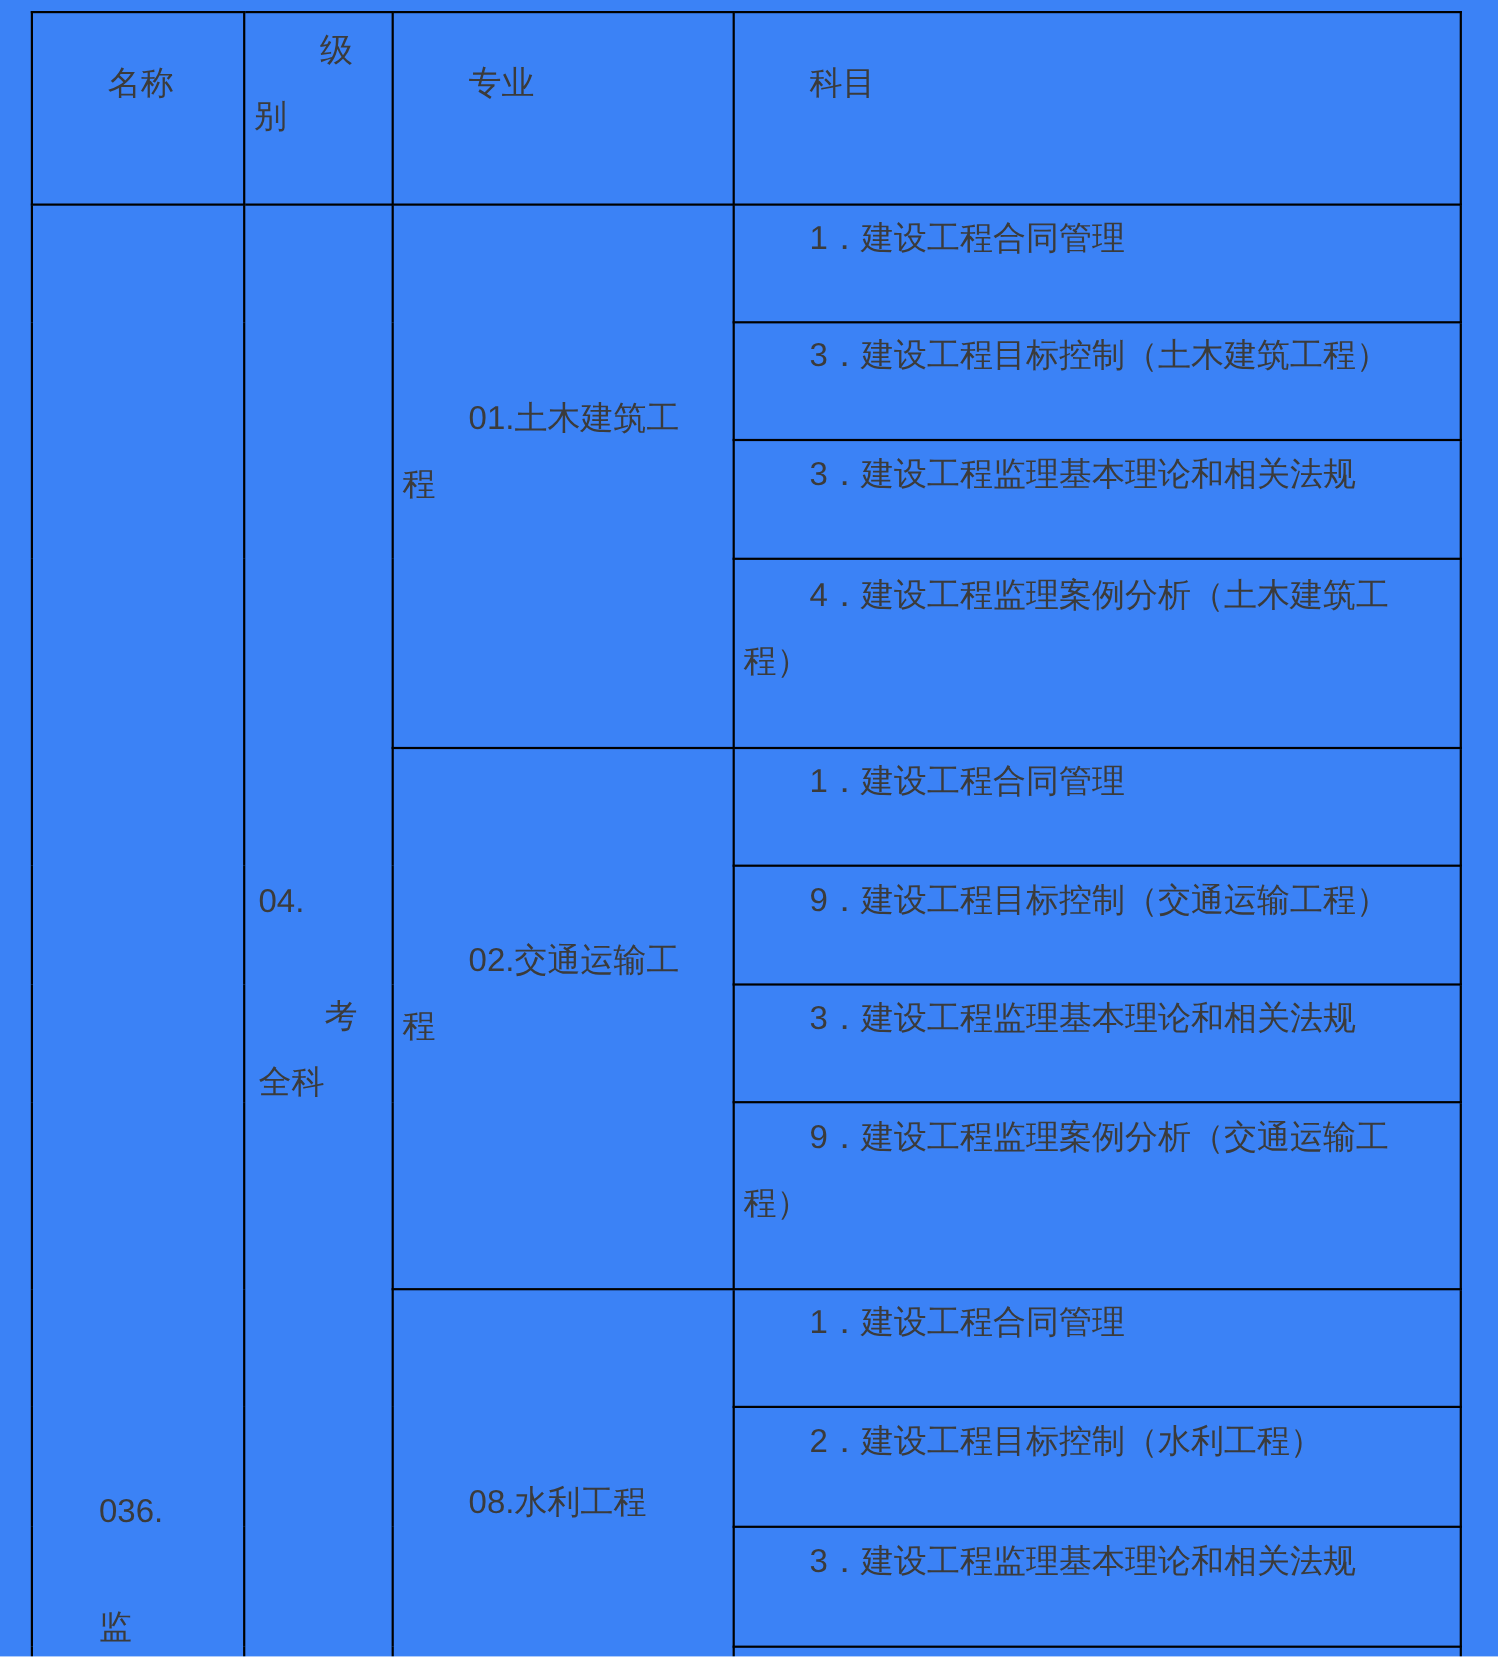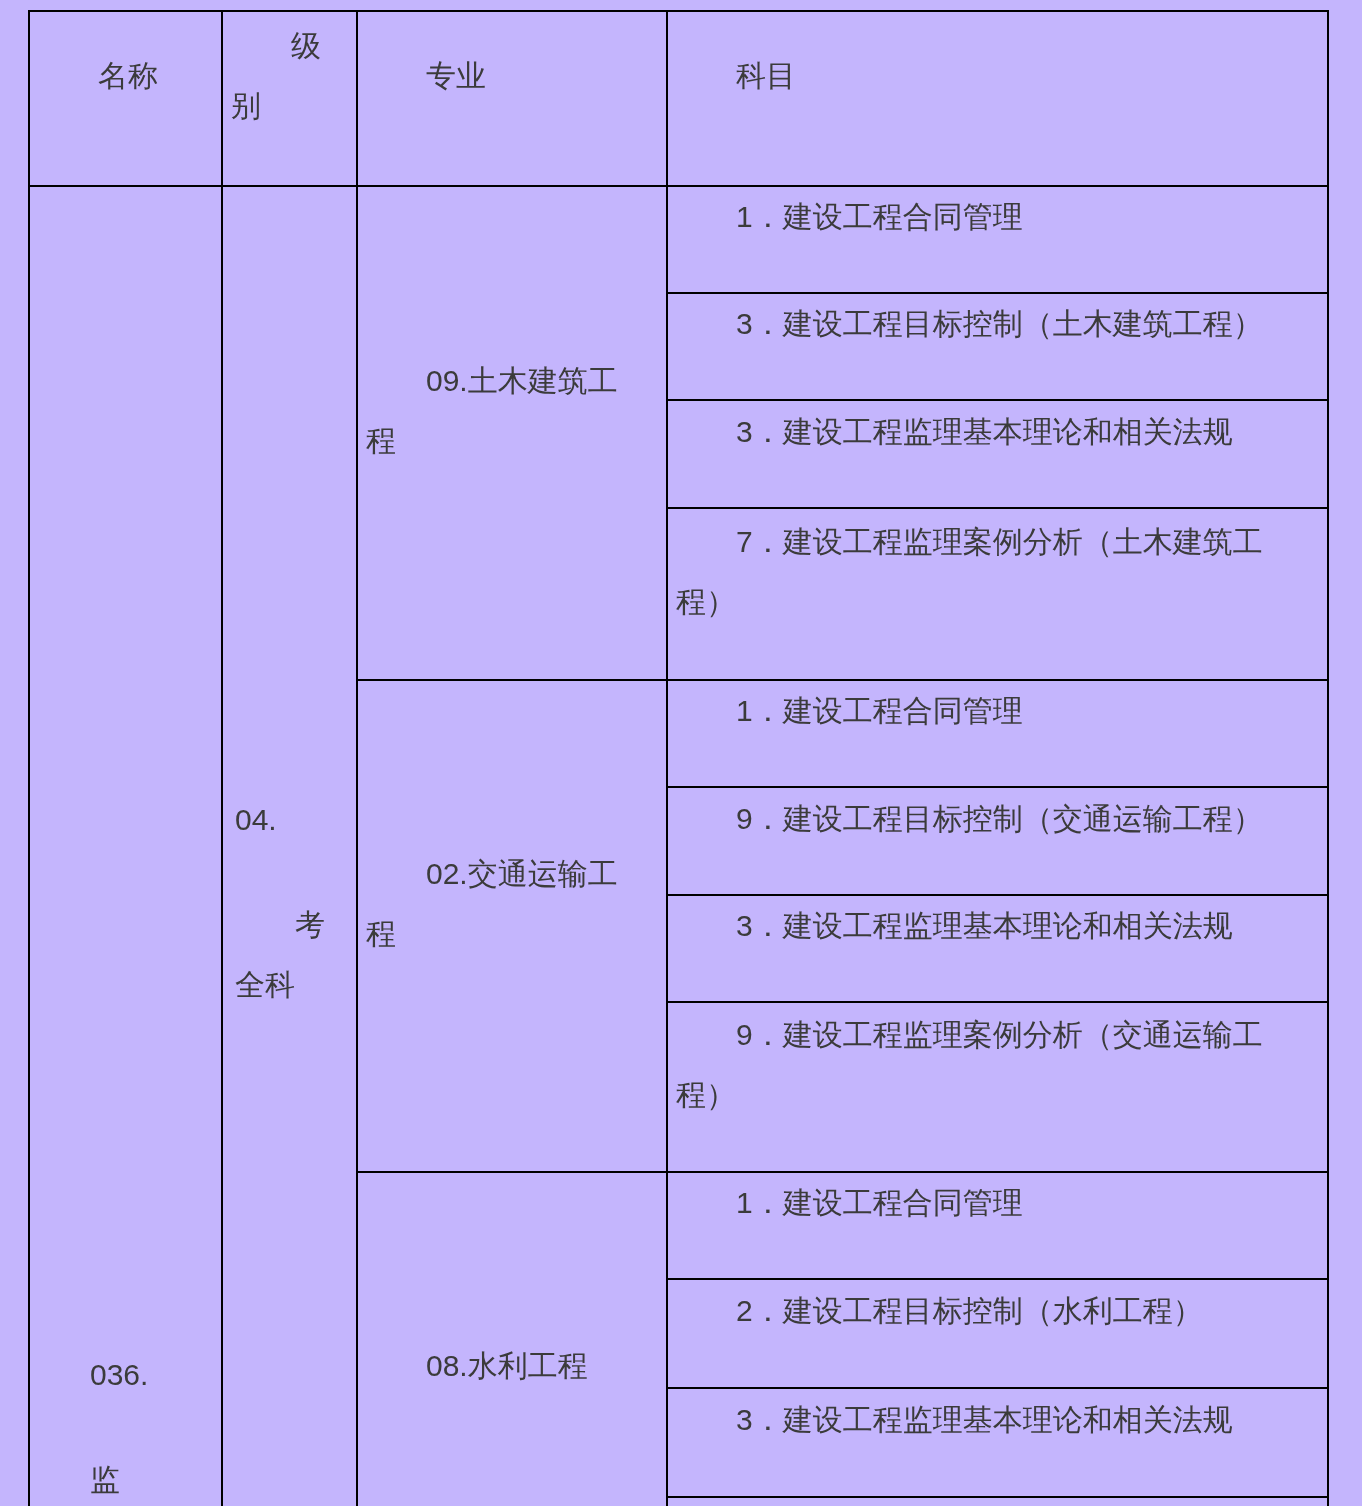--- a/index.html
+++ b/index.html
@@ -3,21 +3,21 @@
 <meta charset="utf-8">
 <style>
   * { margin: 0; padding: 0; box-sizing: border-box; }
   html, body { background: #ffffff; }
   body { font-family: "Liberation Sans", sans-serif; }
 
   .viewport {
     position: relative;
     width: 1362px;
     height: 1506px;
-    background: #c4b5fd;
+    background: #3b82f6;
     overflow: hidden;
   }
 
   table.doc-table {
     position: absolute;
     left: 28px;
     top: 10px;
     width: 1299px;
     border-collapse: collapse;
     table-layout: fixed;
@@ -93,21 +93,21 @@
         <div class="p">
               <div class="ln">04.</div>
             </div>
         <div class="p">
           <div class="ln ind">考</div>
           <div class="ln">全科</div>
         </div>
       </td>
       <td rowspan="4">
         <div class="p">
-          <div class="ln ind">09.土木建筑工</div>
+          <div class="ln ind">01.土木建筑工</div>
           <div class="ln">程</div>
         </div>
       </td>
       <td>
         <div class="p">
               <div class="ln ind">1．建设工程合同管理</div>
             </div>
       </td>
     </tr>
     <tr style="height:107px">
@@ -120,21 +120,21 @@
     <tr style="height:108px">
       <td>
         <div class="p">
               <div class="ln ind">3．建设工程监理基本理论和相关法规</div>
             </div>
       </td>
     </tr>
     <tr style="height:172px">
       <td>
         <div class="p">
-          <div class="ln ind">7．建设工程监理案例分析（土木建筑工</div>
+          <div class="ln ind">4．建设工程监理案例分析（土木建筑工</div>
           <div class="ln">程）</div>
         </div>
       </td>
     </tr>
 
     <tr style="height:107px">
       <td rowspan="4">
         <div class="p">
           <div class="ln ind">02.交通运输工</div>
           <div class="ln">程</div>

